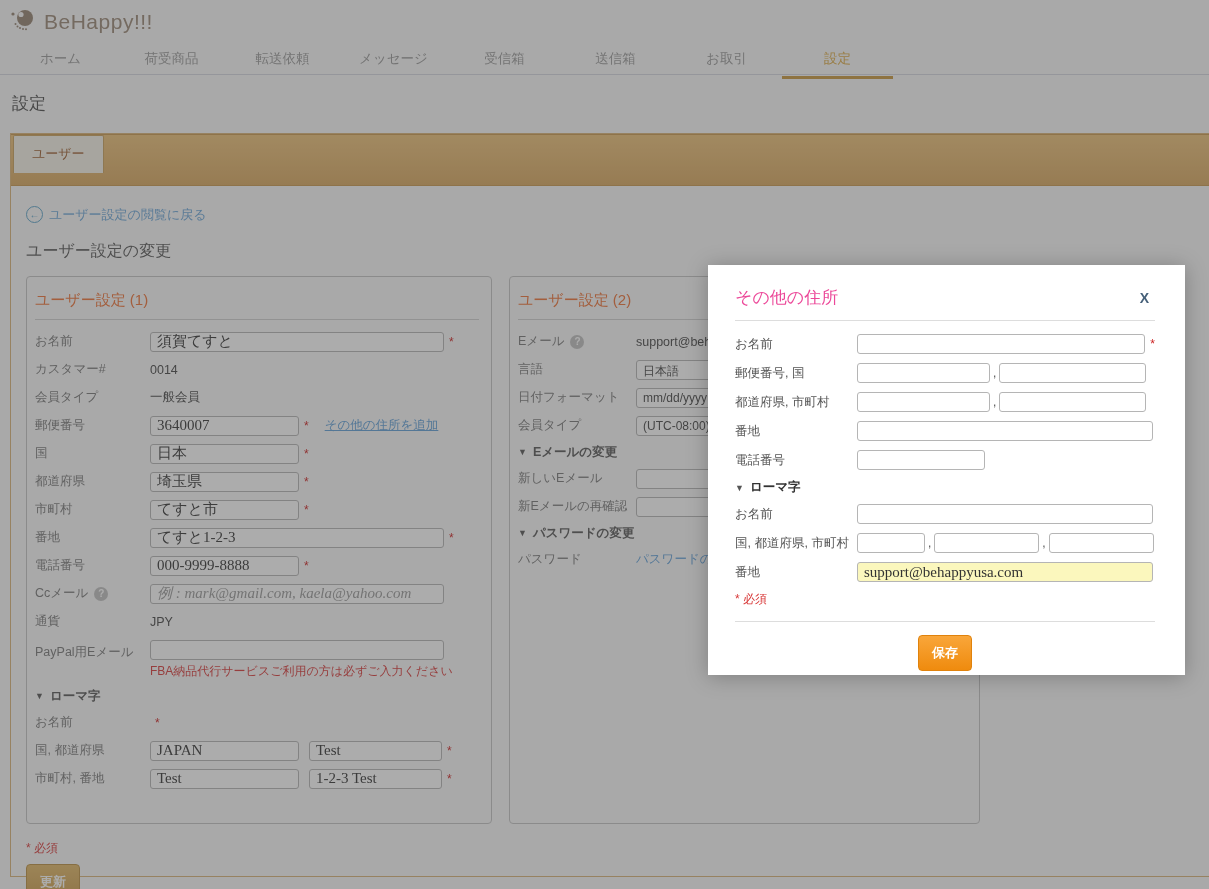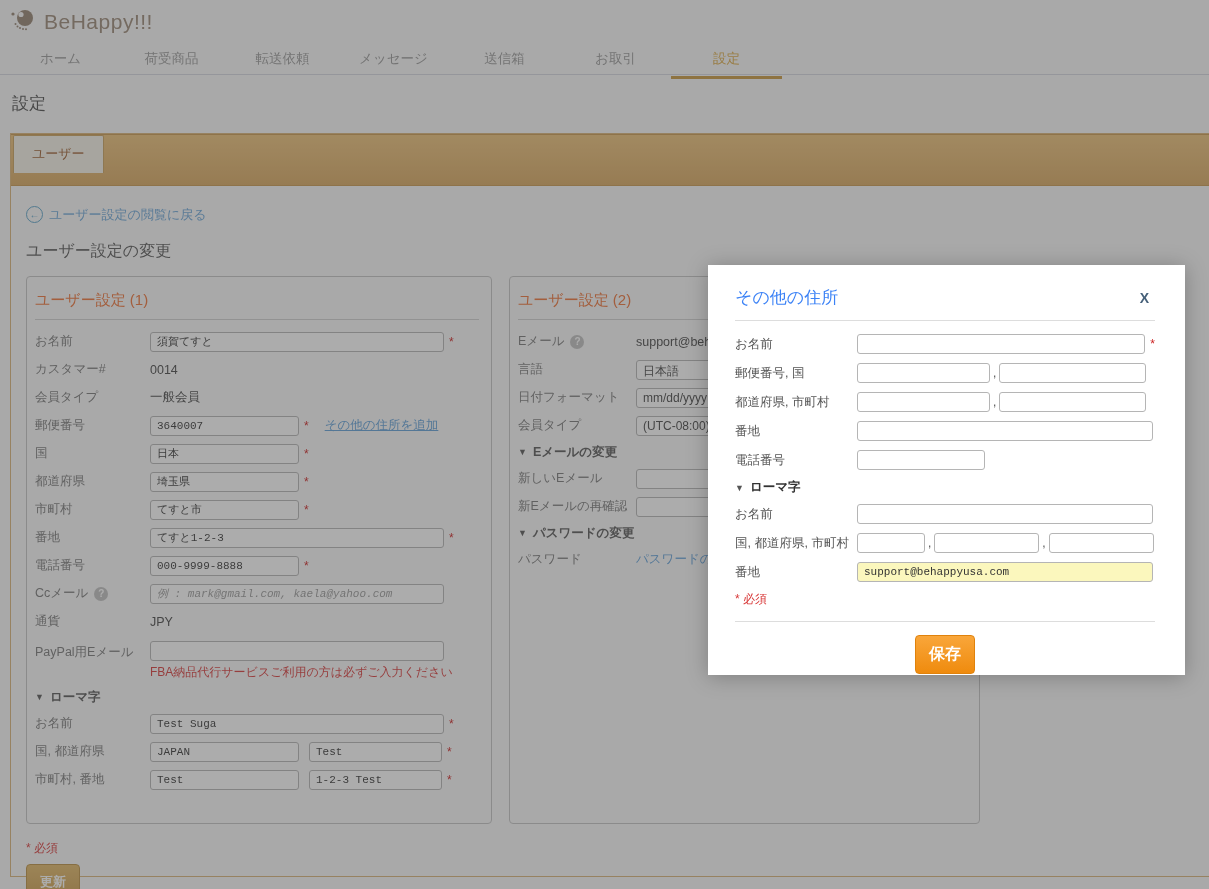--- a/index.html
+++ b/index.html
@@ -32,22 +32,22 @@
   
   .panels{display:flex;gap:17px;align-items:flex-start;}
   .panel{border:1px solid #c4c4c4;border-radius:4px;padding:10px 12px 14px 8px;box-sizing:border-box;}
   .panel-1{width:466px;min-height:548px;}
   .panel-2{width:471px;min-height:548px;}
   .legend{font-size:15px;color:#ee7135;padding:4px 0 9px;border-bottom:1px solid #cfcfcf;margin-bottom:12px;}
   .row{display:flex;align-items:center;margin-bottom:8px;min-height:20px;}
   .row.top{align-items:flex-start;}
   .lbl{width:115px;flex:none;font-size:12.5px;color:#777;display:flex;align-items:center;}
   .panel-2 .lbl{width:118px;}
-  .inp{height:20px;border:1px solid #b5b5b5;border-radius:3px;background:#fff;font-size:11px;color:#333;
-    padding:0 6px;box-sizing:border-box;font-family:Liberation Mono, monospace;}
+  .inp{height:20px;border:1px solid #b5b5b5;border-radius:3px;background:#fff;font-size:15px;color:#333;
+    padding:0 6px;box-sizing:border-box;font-family:Liberation Serif, serif;}
   .inp::placeholder{color:#999;font-style:italic;}
   .selectbox{height:20px;border:1px solid #b5b5b5;border-radius:3px;background:#fff;font-size:12px;color:#444;
     padding:2px 6px 0;box-sizing:border-box;width:150px;cursor:pointer;}
   .w-wide{width:294px;}.w-narrow{width:149px;}.w-second{width:133px;margin-left:10px;}.w-med{width:150px;}
   .static{font-size:12.5px;color:#444;}
   .req{color:#cc2222;margin-left:5px;font-size:12px;}
   .link{color:#5f9fd8;font-size:12.5px;cursor:pointer;}
   .add-link{margin-left:16px;text-decoration:underline;}
   .note-red{color:#d83838;font-size:12px;margin-top:3px;}
   .section{display:flex;align-items:center;gap:6px;font-size:12.5px;font-weight:bold;color:#555;margin:8px 0 8px;}
@@ -56,35 +56,35 @@
     display:inline-flex;align-items:center;justify-content:center;margin-left:6px;cursor:pointer;flex:none;}
   .footer-req{color:#d83838;font-size:12px;margin:16px 0 7px;}
   .update-btn{display:inline-block;padding:8px 13px;background:linear-gradient(180deg,#e2b765,#cb9c4b);
     border:1px solid #bb8f40;border-radius:4px;color:#fff;font-size:13px;font-weight:bold;cursor:pointer;
     font-family:inherit;}
   
   .overlay{position:absolute;inset:0;background:rgba(70,70,70,0.45);z-index:5;}
   .modal{position:absolute;left:708px;top:265px;width:477px;height:410px;background:#fff;z-index:10;
     box-shadow:0 2px 20px rgba(0,0,0,0.25);padding:21px 30px 0 27px;box-sizing:border-box;}
   .modal-head{display:flex;justify-content:space-between;align-items:center;}
-  .modal-title{font-size:17px;color:#3b82f6;}
+  .modal-title{font-size:17px;color:#ec4899;}
   .modal-close{color:#47617a;font-size:14px;font-weight:bold;cursor:pointer;padding-right:6px;}
   .sep{border:none;border-top:1px solid #ddd;margin:11px 0 13px;}
   .modal .row{margin-bottom:9px;}
   .modal .lbl{width:122px;color:#555;}
   .modal .section{margin:9px 0 8px;color:#333;}
   .mw-wide{width:296px;}.mw-p1{width:133px;}.mw-p2{width:147px;}
   .mw-t1{width:68px;}.mw-t2{width:105px;}.mw-t3{width:105px;}.mw-phone{width:128px;}
   .comma{margin:0 3px;color:#555;font-size:12px;}
   .yellow{background:#fbf7bd;}
   .modal-req{color:#d83838;font-size:12px;margin-top:7px;}
   .sep2{margin:13px 0 0;}
   .save-row{text-align:center;margin-top:13px;}
   .save-btn{display:inline-block;padding:8px 13px;background:linear-gradient(180deg,#f9a63a,#ef8b0e);
-    border:1px solid #e0820c;border-radius:4px;color:#fff;font-size:16px;font-weight:bold;cursor:pointer;
+    border:1px solid #e0820c;border-radius:4px;color:#fff;font-size:13px;font-weight:bold;cursor:pointer;
     font-family:Liberation Serif, serif;}
 </style>
 </head>
 <body>
 
 <div>
 
   <div class="logo">
     <span>
       <svg width="27" height="28" viewBox="0 0 27 28">
@@ -99,20 +99,21 @@
       </svg>
     </span>
     <span class="logo-text">BeHappy!!!</span>
   </div>
 
   <div class="nav">
     <div class="nav-item">ホーム</div>
     <div class="nav-item">荷受商品</div>
     <div class="nav-item">転送依頼</div>
     <div class="nav-item">メッセージ</div>
+    <div class="nav-item">受信箱</div>
     <div class="nav-item">送信箱</div>
     <div class="nav-item">お取引</div>
     <div class="nav-item active">設定</div>
   </div>
   <div class="hdr-divider"></div>
 
   <div class="page-title">設定</div>
 
   <div class="container">
     <div class="tabbar">
@@ -207,21 +208,20 @@
             </span>
           </div>
 
           <div class="section">
             <span class="tri">▼</span>
             <span>ローマ字</span>
           </div>
 
           <div class="row">
             <span class="lbl">お名前</span>
-            <input class="inp w-wide" value="Test Suga" style="">
             <span class="req">*</span>
           </div>
 
           <div class="row">
             <span class="lbl">国, 都道府県</span>
             <input class="inp w-narrow" value="JAPAN" style="">
             <input class="inp w-second" value="Test" style="">
             <span class="req">*</span>
           </div>
 

